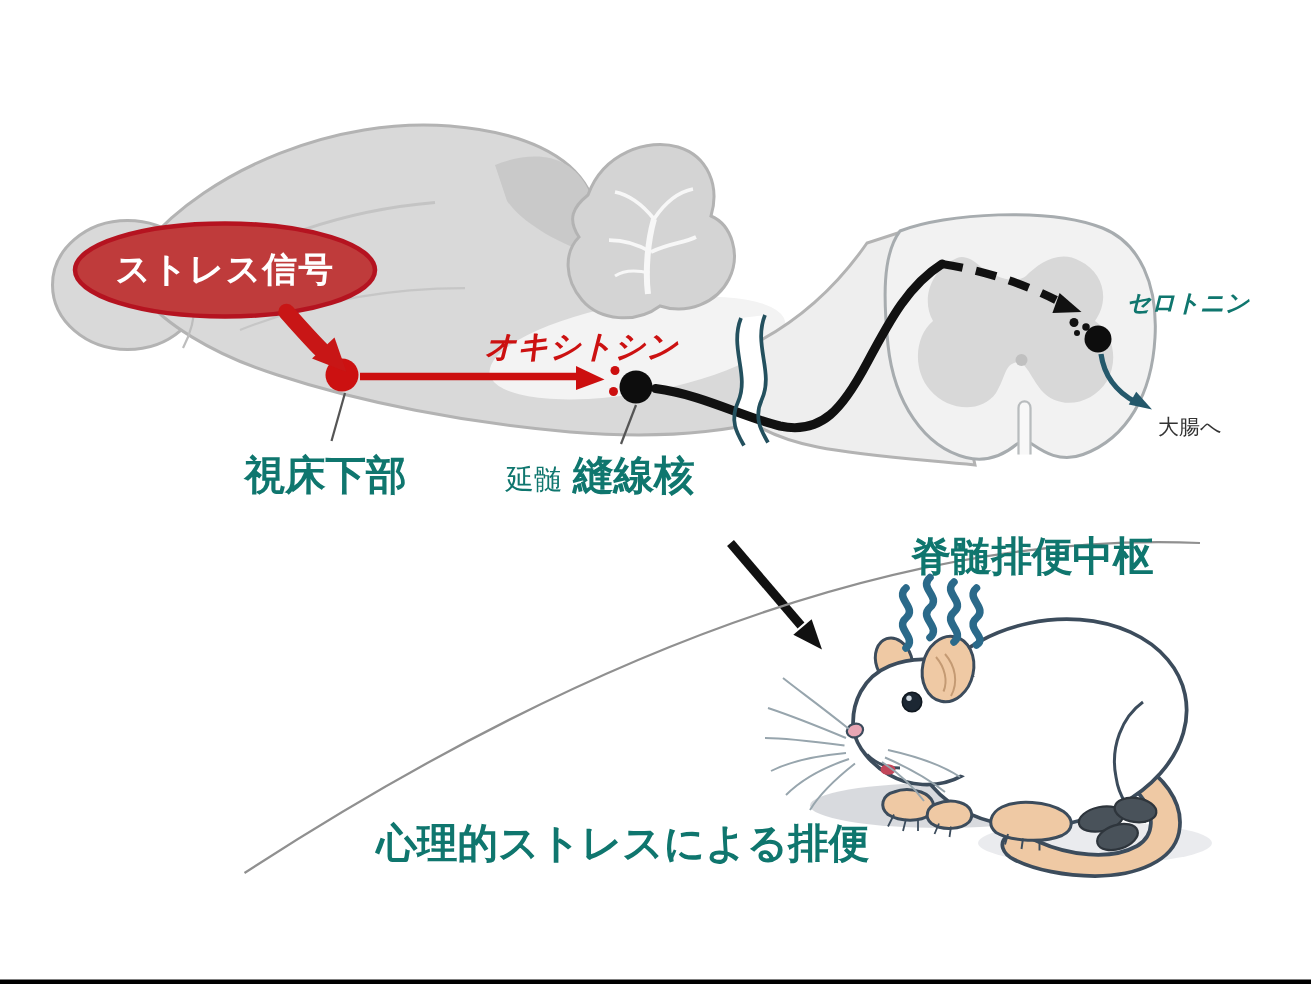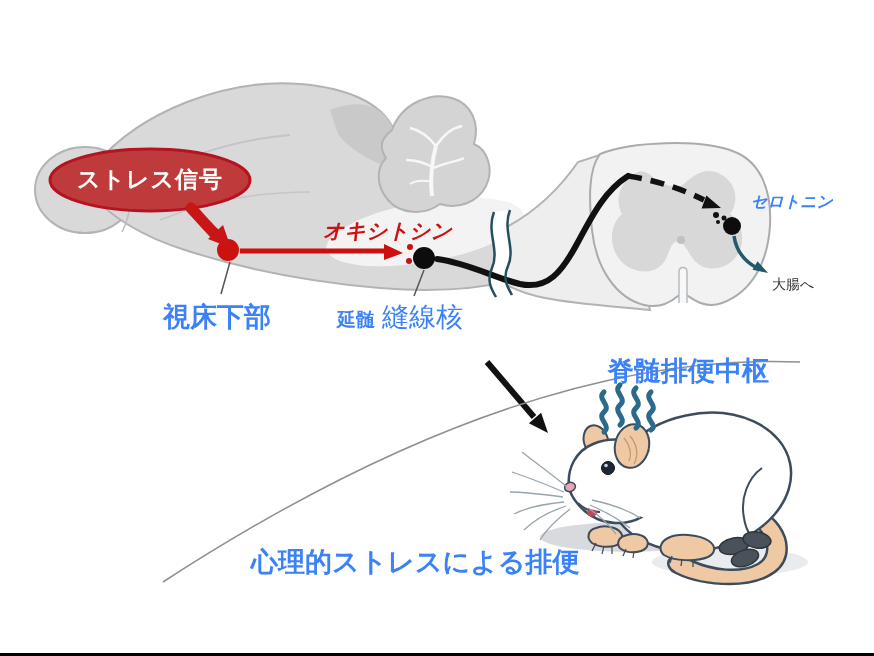--- a/index.html
+++ b/index.html
@@ -1,26 +1,26 @@
 <!DOCTYPE html>
 <html><head>
 <meta charset="utf-8">
 <style>
   html,body{margin:0;padding:0;background:#fff;}
   .stage{position:relative;width:874px;height:656px;background:#ffffff;overflow:hidden;
          font-family:"Liberation Sans","DejaVu Sans",sans-serif;}
   .art{position:absolute;left:0;top:0;}
-  .lbl{position:absolute;white-space:nowrap;color:#3b82f6;font-weight:600;}
+  .lbl{position:absolute;white-space:nowrap;color:#0f766e;font-weight:600;}
   .lbl-stress{left:58px;top:164px;width:184px;text-align:center;color:#ffffff;
               font-size:23px;letter-spacing:1px;}
   .lbl-oxytocin{left:323px;top:217px;font-size:21px;font-style:italic;font-weight:700;color:#cc1111;}
   .lbl-hypothalamus{left:163px;top:299px;font-size:27px;}
   .lbl-raphe-row{left:337px;top:299px;display:flex;align-items:baseline;gap:7px;}
-  .lbl-medulla{font-size:19px;font-weight:700;}
-  .lbl-raphe{font-size:27px;font-weight:400;}
+  .lbl-medulla{font-size:19px;font-weight:400;}
+  .lbl-raphe{font-size:27px;font-weight:700;}
   .lbl-serotonin{left:751px;top:192px;font-size:16px;font-style:italic;font-weight:700;}
   .lbl-colon{left:772px;top:276px;font-size:14px;font-weight:500;color:#333;text-align:right;}
   .lbl-spinal{left:607px;top:309px;font-size:27px;margin-top:44px;}
   .lbl-caption{left:251px;top:544px;font-size:27px;}
   .bottom-rule{position:absolute;left:0;right:0;bottom:0;height:3px;background:#000;}
 </style>
 </head>
 <body>
 
 <div class="stage">

